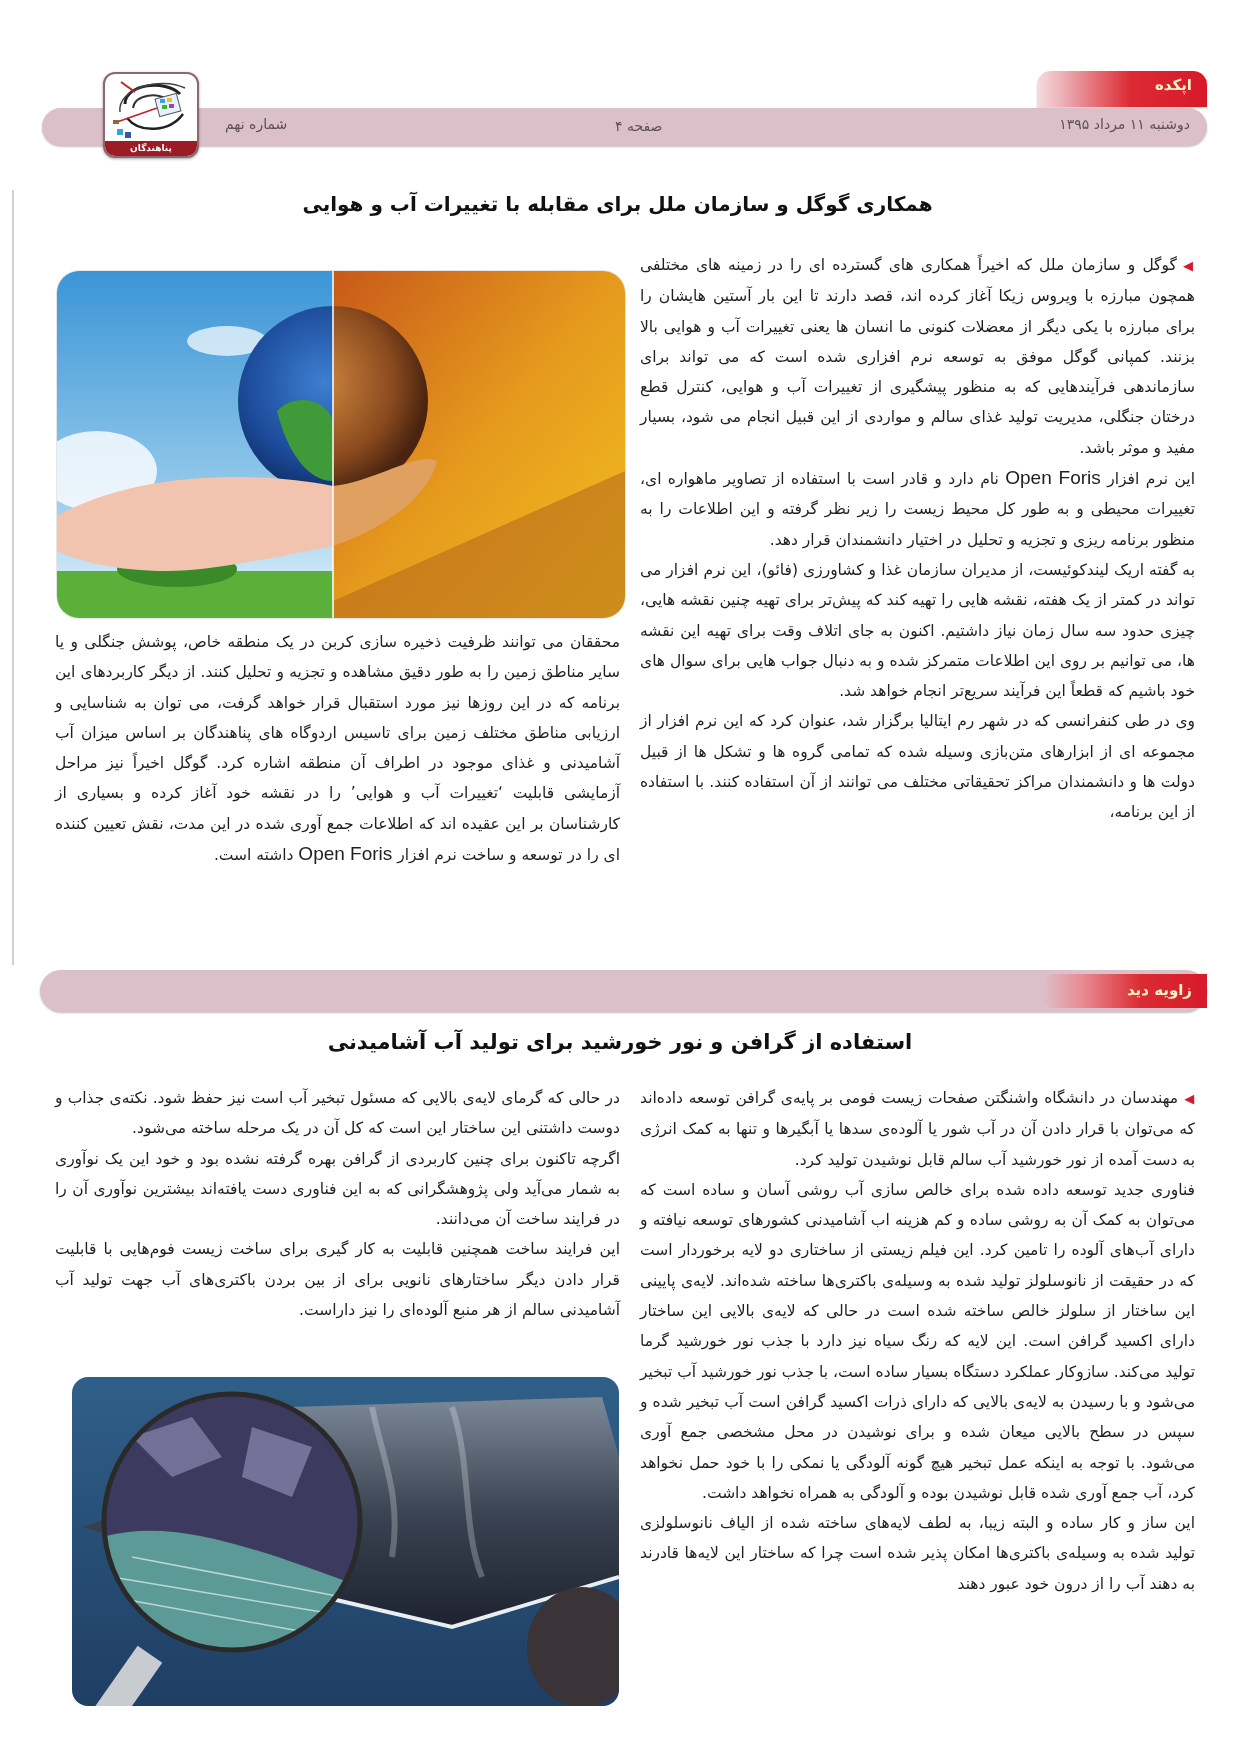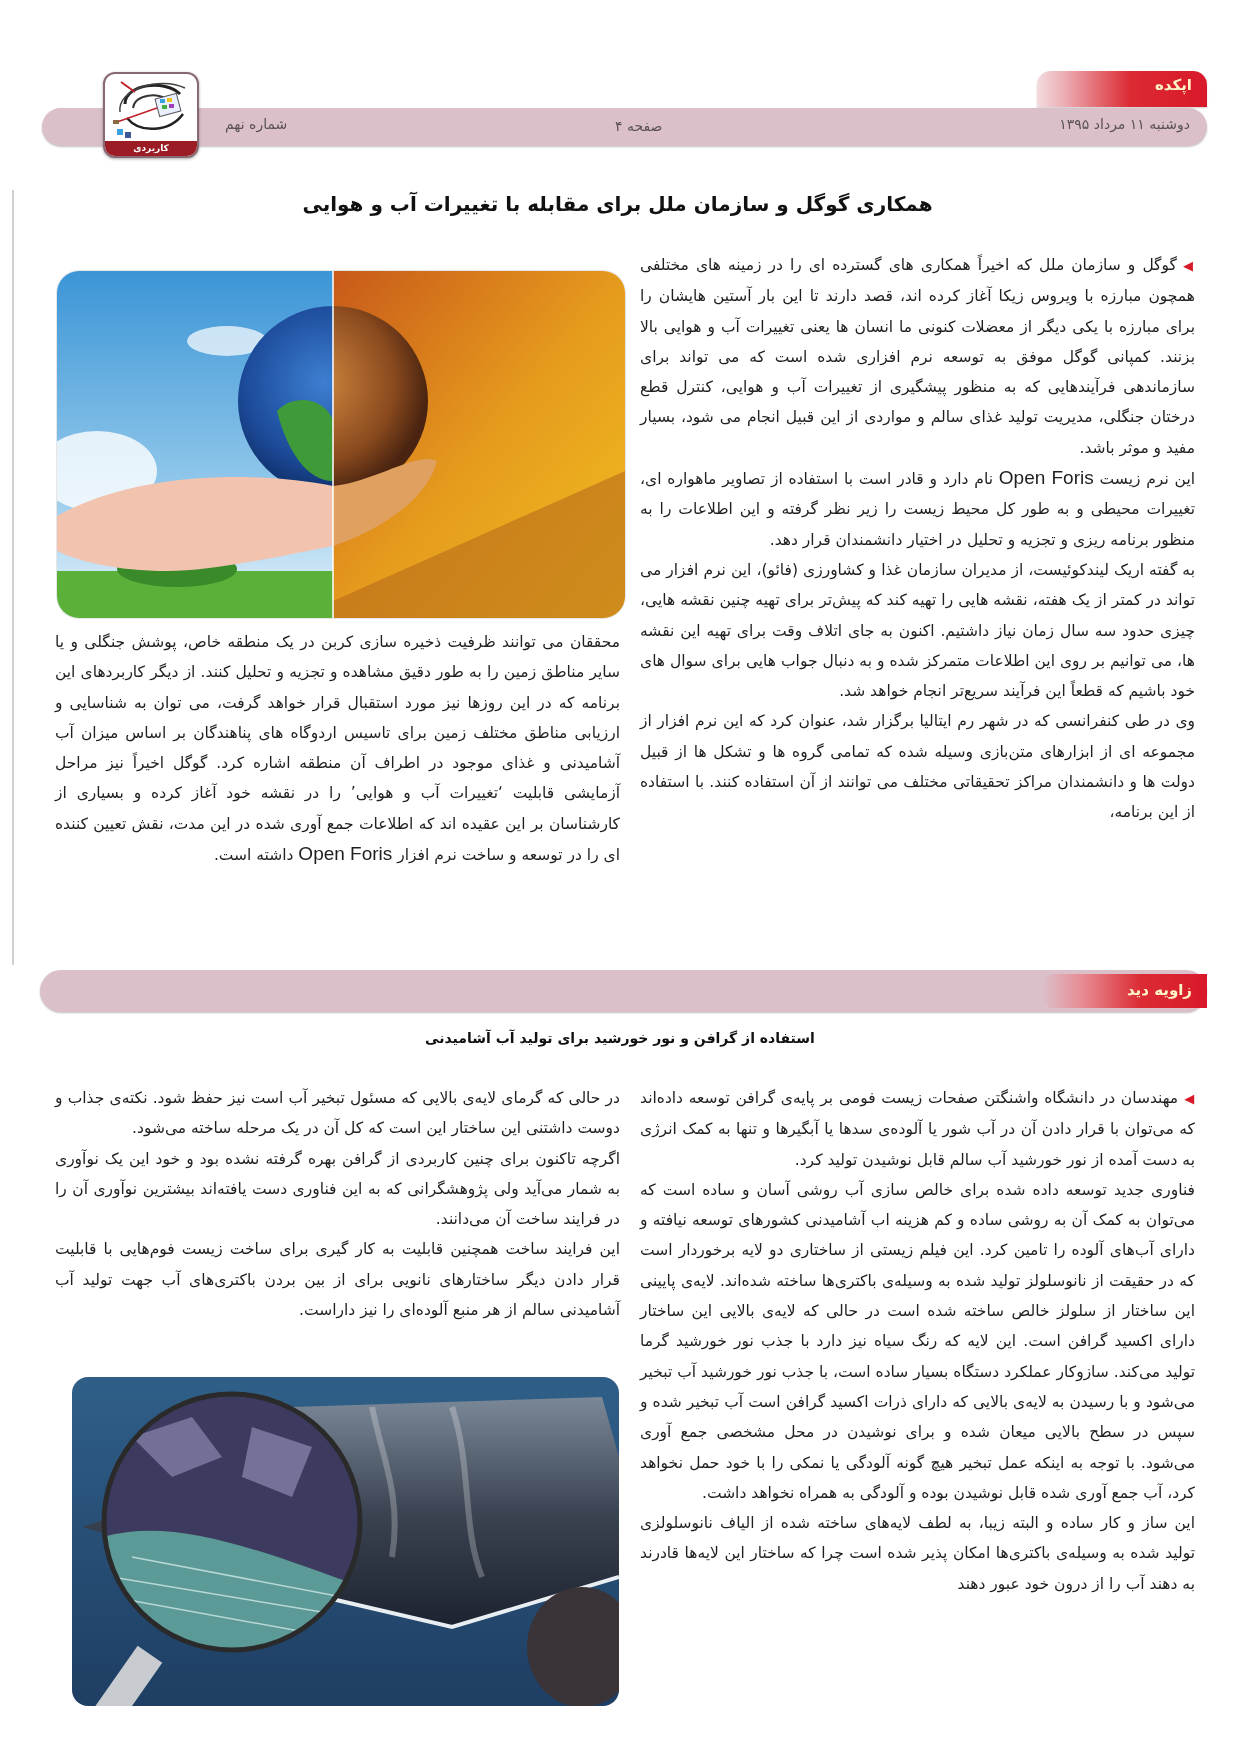--- a/index.html
+++ b/index.html
@@ -73,21 +73,21 @@
   .sec2-tab {
     right: 33px; top: 974px; width: 165px; height: 34px; border-radius: 12px 0 0 12px;
     background: linear-gradient(to left, #d8192a 0%, #db2b33 40%, #e88a92 75%, #dbc0ca 100%);
   }
   .sec2-tab-label {
     right: 48px; top: 981px; font-size: 15px; font-weight: bold; color: #fff4c8;
   }
 
   .title2 {
     left: 0; width: 1240px; top: 1030px; text-align: center;
-    font-size: 14px; font-weight: bold; color: #111;
+    font-size: 21px; font-weight: bold; color: #111;
   }
   .col-right2 { left: 640px; top: 1083px; width: 555px; }
   .col-left2 { left: 55px; top: 1083px; width: 565px; }
 
   .img2 {
     left: 72px; top: 1377px; width: 547px; height: 329px; border-radius: 16px;
     overflow: hidden;
   }
   p { margin: 0; }
 </style>
@@ -111,21 +111,21 @@
     <rect x="52" y="22" width="22" height="18" fill="#e8f0ff" stroke="#555" stroke-width="1" transform="rotate(-15 63 31)"></rect>
     <rect x="55" y="25" width="5" height="4" fill="#3aa0e0"></rect>
     <rect x="62" y="24" width="5" height="4" fill="#f0c020"></rect>
     <rect x="57" y="31" width="5" height="4" fill="#40b040"></rect>
     <rect x="64" y="30" width="5" height="4" fill="#a040c0"></rect>
     <line x1="12" y1="48" x2="52" y2="34" stroke="#c0202a" stroke-width="1.5"></line>
     <rect x="8" y="46" width="6" height="4" fill="#8a6a40"></rect>
     <rect x="12" y="55" width="6" height="6" fill="#3aa0e0"></rect>
     <rect x="20" y="58" width="6" height="6" fill="#3b5998"></rect>
   </svg>
-  <div class="logo-label">کاربردی</div>
+  <div class="logo-label">پناهندگان</div>
 </div>
 
 <div class="abs left-rule"></div>
 
 <div class="abs title1">همکاری گوگل و سازمان ملل برای مقابله با تغییرات آب و هوایی</div>
 
 <div class="abs img1">
   <svg width="568" height="347" viewBox="0 0 568 347">
     <defs>
       <linearGradient id="sky" x1="0" y1="0" x2="0" y2="1">
@@ -170,21 +170,21 @@
       <circle cx="276" cy="130" r="95" fill="url(#burnt)"></circle>
     </g>
     <path d="M0 245 C 80 200, 200 200, 276 215 L 276 275 C 200 290, 150 300, 110 300 C 60 300, 20 290, 0 280 Z" fill="#f2c4b0"></path>
     <path d="M276 215 C 320 210, 360 180, 380 190 C 370 230, 320 260, 276 275 Z" fill="#e0a060"></path>
     <line x1="276" y1="0" x2="276" y2="347" stroke="#ffffff" stroke-width="1.5"></line>
   </svg>
 </div>
 
 <div class="abs body-text col-right1">
   <p><span class="pointer">◀</span><span>گوگل و سازمان ملل که اخیراً همکاری های گسترده ای را در زمینه های مختلفی همچون مبارزه با ویروس زیکا آغاز کرده اند، قصد دارند تا این بار آستین هایشان را برای مبارزه با یکی دیگر از معضلات کنونی ما انسان ها یعنی تغییرات آب و هوایی بالا بزنند. کمپانی گوگل موفق به توسعه نرم افزاری شده است که می تواند برای سازماندهی فرآیندهایی که به منظور پیشگیری از تغییرات آب و هوایی، کنترل قطع درختان جنگلی، مدیریت تولید غذای سالم و مواردی از این قبیل انجام می شود، بسیار مفید و موثر باشد.</span></p>
-  <p><span>این نرم زیست </span><span class="latin">Open Foris</span><span> نام دارد و قادر است با استفاده از تصاویر ماهواره ای، تغییرات محیطی و به طور کل محیط زیست را زیر نظر گرفته و این اطلاعات را به منظور برنامه ریزی و تجزیه و تحلیل در اختیار دانشمندان قرار دهد.</span></p>
+  <p><span>این نرم افزار </span><span class="latin">Open Foris</span><span> نام دارد و قادر است با استفاده از تصاویر ماهواره ای، تغییرات محیطی و به طور کل محیط زیست را زیر نظر گرفته و این اطلاعات را به منظور برنامه ریزی و تجزیه و تحلیل در اختیار دانشمندان قرار دهد.</span></p>
   <p>به گفته اریک لیندکوئیست، از مدیران سازمان غذا و کشاورزی (فائو)، این نرم افزار می تواند در کمتر از یک هفته، نقشه هایی را تهیه کند که پیش‌تر برای تهیه چنین نقشه هایی، چیزی حدود سه سال زمان نیاز داشتیم. اکنون به جای اتلاف وقت برای تهیه این نقشه ها، می توانیم بر روی این اطلاعات متمرکز شده و به دنبال جواب هایی برای سوال های خود باشیم که قطعاً این فرآیند سریع‌تر انجام خواهد شد.</p>
   <p>وی در طی کنفرانسی که در شهر رم ایتالیا برگزار شد، عنوان کرد که این نرم افزار از مجموعه ای از ابزارهای متن‌بازی وسیله شده که تمامی گروه ها و تشکل ها از قبیل دولت ها و دانشمندان مراکز تحقیقاتی مختلف می توانند از آن استفاده کنند. با استفاده از این برنامه،</p>
 </div>
 
 <div class="abs body-text col-left1">
   <p><span>محققان می توانند ظرفیت ذخیره سازی کربن در یک منطقه خاص، پوشش جنگلی و یا سایر مناطق زمین را به طور دقیق مشاهده و تجزیه و تحلیل کنند. از دیگر کاربردهای این برنامه که در این روزها نیز مورد استقبال قرار خواهد گرفت، می توان به شناسایی و ارزیابی مناطق مختلف زمین برای تاسیس اردوگاه های پناهندگان بر اساس میزان آب آشامیدنی و غذای موجود در اطراف آن منطقه اشاره کرد. گوگل اخیراً نیز مراحل آزمایشی قابلیت ‘تغییرات آب و هوایی’ را در نقشه خود آغاز کرده و بسیاری از کارشناسان بر این عقیده اند که اطلاعات جمع آوری شده در این مدت، نقش تعیین کننده ای را در توسعه و ساخت نرم افزار </span><span class="latin">Open Foris</span><span> داشته است.</span></p>
 </div>
 
 <div class="abs sec2-bar"></div>
 <div class="abs sec2-tab"></div>

